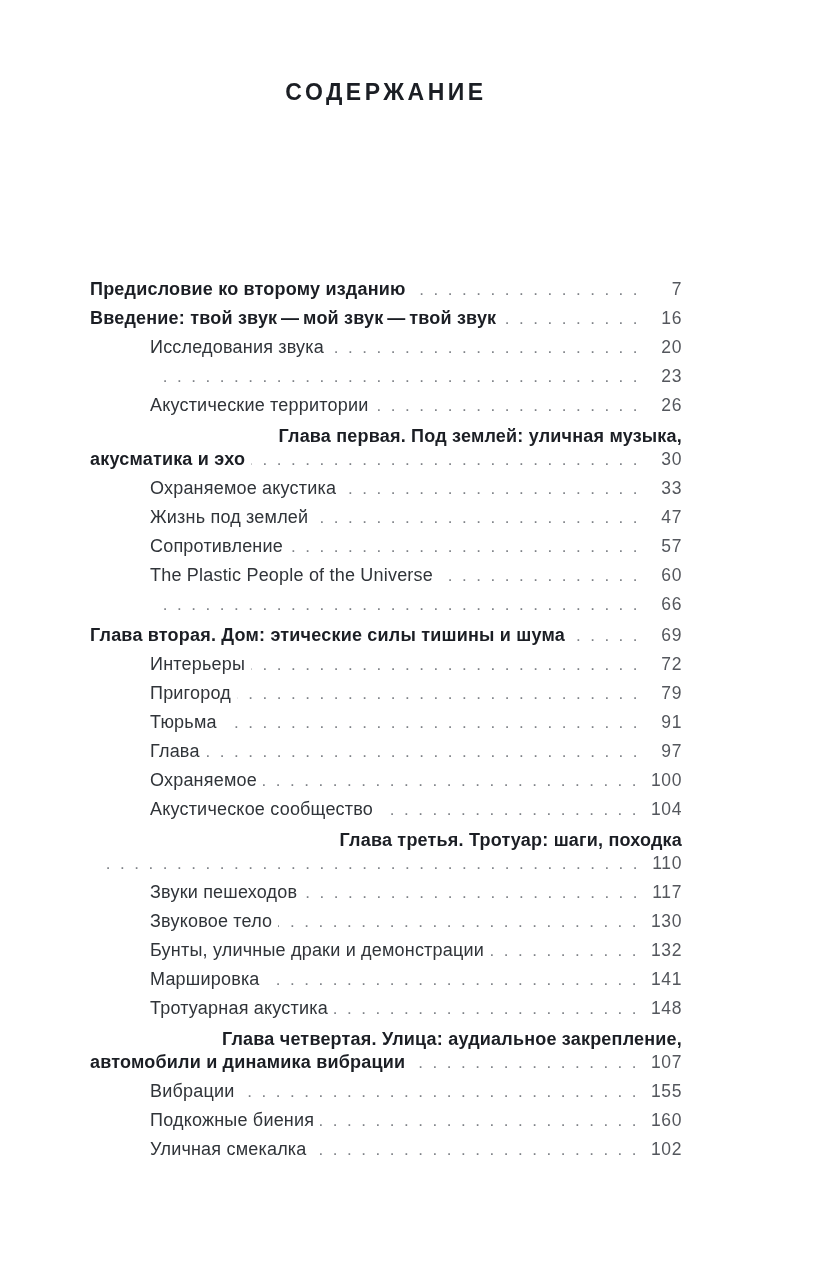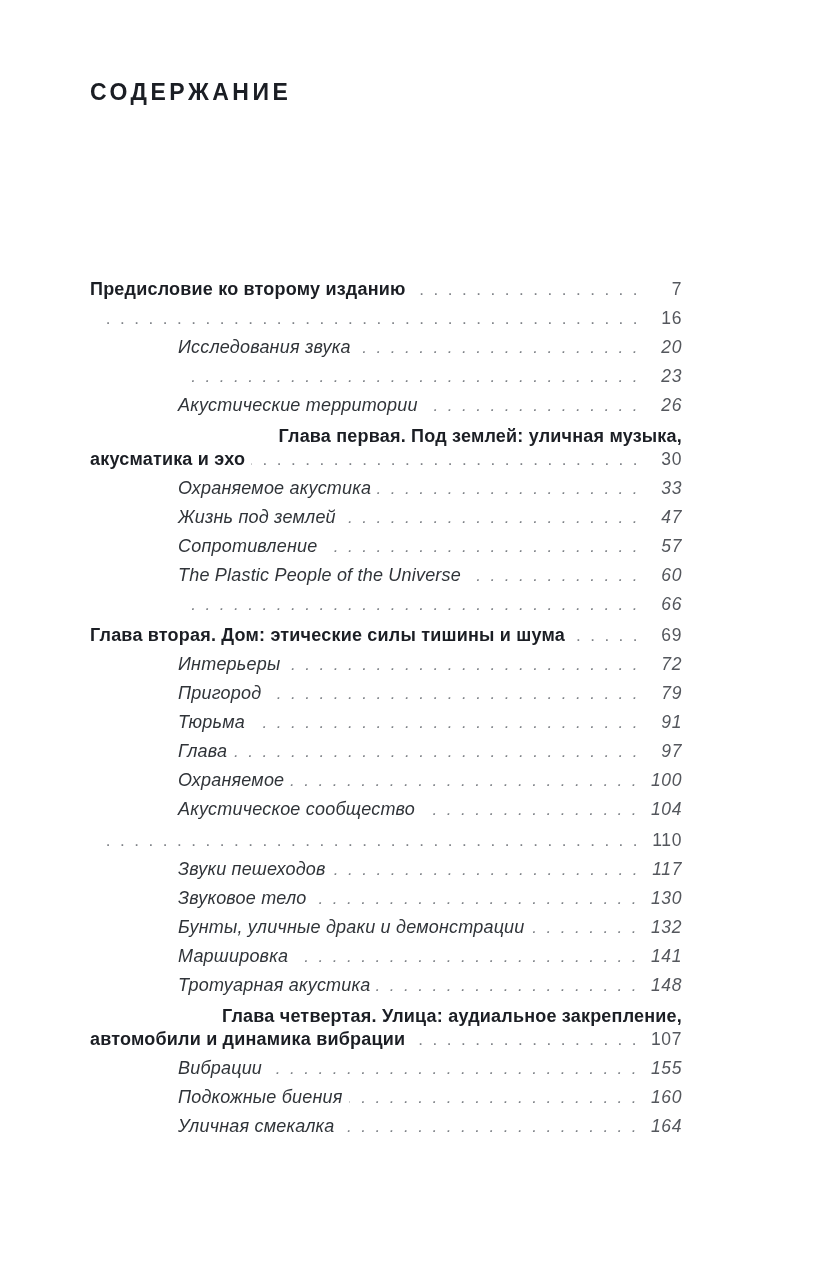--- a/index.html
+++ b/index.html
@@ -23,41 +23,41 @@
     left: 90px;
     right: 145px;
     top: 78px;
   }
   .toc-title {
     font-size: 23px;
     line-height: 28px;
     font-weight: 700;
     letter-spacing: 3.5px;
     color: #1b1e24;
+    text-align: center;
   }
   .toc-list {
     margin-top: 172px;
   }
   .toc-entry {
     margin-bottom: 6px;
     font-size: 18px;
     line-height: 23px;
   }
   .toc-entry.group {
     margin-top: 8px;
   }
   .toc-entry.level0 .entry-label,
   .toc-entry.level0 .entry-line {
     font-weight: 700;
     color: #1b1e24;
     letter-spacing: 0.2px;
   }
   .toc-entry.level1 {
-    margin-left: 88px;
-    font-style: italic;
+    margin-left: 60px;
   }
   .toc-entry.level1 .entry-label {
     font-weight: 400;
     color: #303439;
     letter-spacing: 0.2px;
   }
   .entry-line {
     white-space: nowrap;
     text-align: right;
   }
@@ -102,20 +102,21 @@
     <div class="toc-list">
         <div class="toc-entry level0">
           <div class="entry-row">
             <span class="entry-label">Предисловие ко второму изданию</span>
             <span class="dot-leader">. . . . . . . . . . . . . . . . . . . . . . . . . . . . . . . . . . . . . . . . . . . . . . . . . . . . . . . . . . . . . . . . . . . . . . </span>
             <span class="page-number">7</span>
           </div>
         </div>
         <div class="toc-entry level0">
           <div class="entry-row">
+            <span class="entry-label">Введение: твой звук — мой звук — твой звук</span>
             <span class="dot-leader">. . . . . . . . . . . . . . . . . . . . . . . . . . . . . . . . . . . . . . . . . . . . . . . . . . . . . . . . . . . . . . . . . . . . . . </span>
             <span class="page-number">16</span>
           </div>
         </div>
         <div class="toc-entry level1">
           <div class="entry-row">
             <span class="entry-label">Исследования звука</span>
             <span class="dot-leader">. . . . . . . . . . . . . . . . . . . . . . . . . . . . . . . . . . . . . . . . . . . . . . . . . . . . . . . . . . . . . . . . . . . . . . </span>
             <span class="page-number">20</span>
           </div>
@@ -218,20 +219,21 @@
           </div>
         </div>
         <div class="toc-entry level1">
           <div class="entry-row">
             <span class="entry-label">Акустическое сообщество</span>
             <span class="dot-leader">. . . . . . . . . . . . . . . . . . . . . . . . . . . . . . . . . . . . . . . . . . . . . . . . . . . . . . . . . . . . . . . . . . . . . . </span>
             <span class="page-number">104</span>
           </div>
         </div>
         <div class="toc-entry level0 group">
+          <div class="entry-line">Глава третья. Тротуар: шаги, походка</div>
           <div class="entry-row">
             <span class="dot-leader">. . . . . . . . . . . . . . . . . . . . . . . . . . . . . . . . . . . . . . . . . . . . . . . . . . . . . . . . . . . . . . . . . . . . . . </span>
             <span class="page-number">110</span>
           </div>
         </div>
         <div class="toc-entry level1">
           <div class="entry-row">
             <span class="entry-label">Звуки пешеходов</span>
             <span class="dot-leader">. . . . . . . . . . . . . . . . . . . . . . . . . . . . . . . . . . . . . . . . . . . . . . . . . . . . . . . . . . . . . . . . . . . . . . </span>
             <span class="page-number">117</span>
@@ -284,18 +286,18 @@
           <div class="entry-row">
             <span class="entry-label">Подкожные биения</span>
             <span class="dot-leader">. . . . . . . . . . . . . . . . . . . . . . . . . . . . . . . . . . . . . . . . . . . . . . . . . . . . . . . . . . . . . . . . . . . . . . </span>
             <span class="page-number">160</span>
           </div>
         </div>
         <div class="toc-entry level1">
           <div class="entry-row">
             <span class="entry-label">Уличная смекалка</span>
             <span class="dot-leader">. . . . . . . . . . . . . . . . . . . . . . . . . . . . . . . . . . . . . . . . . . . . . . . . . . . . . . . . . . . . . . . . . . . . . . </span>
-            <span class="page-number">164</span>
+            <span class="page-number">102</span>
           </div>
         </div>
       </div>
   </div>
 </div>
 
 </body></html>

